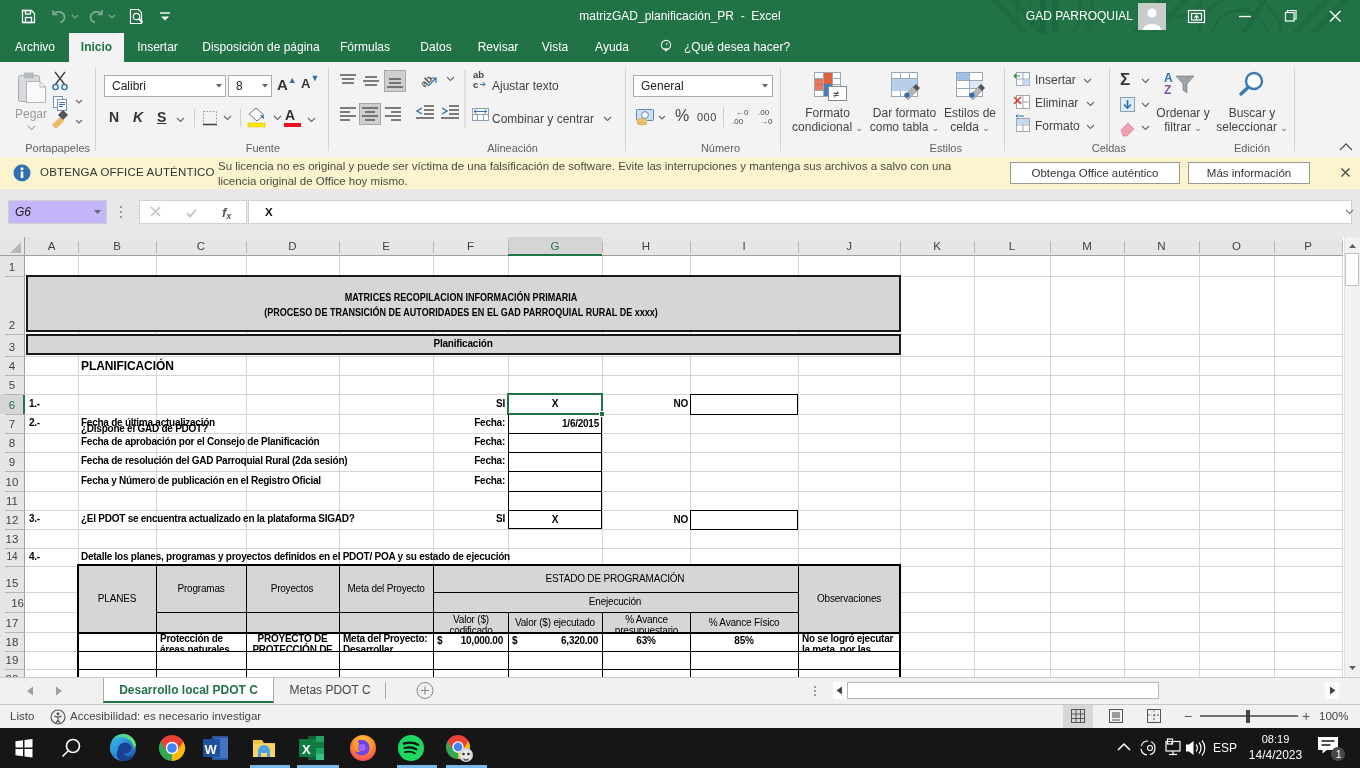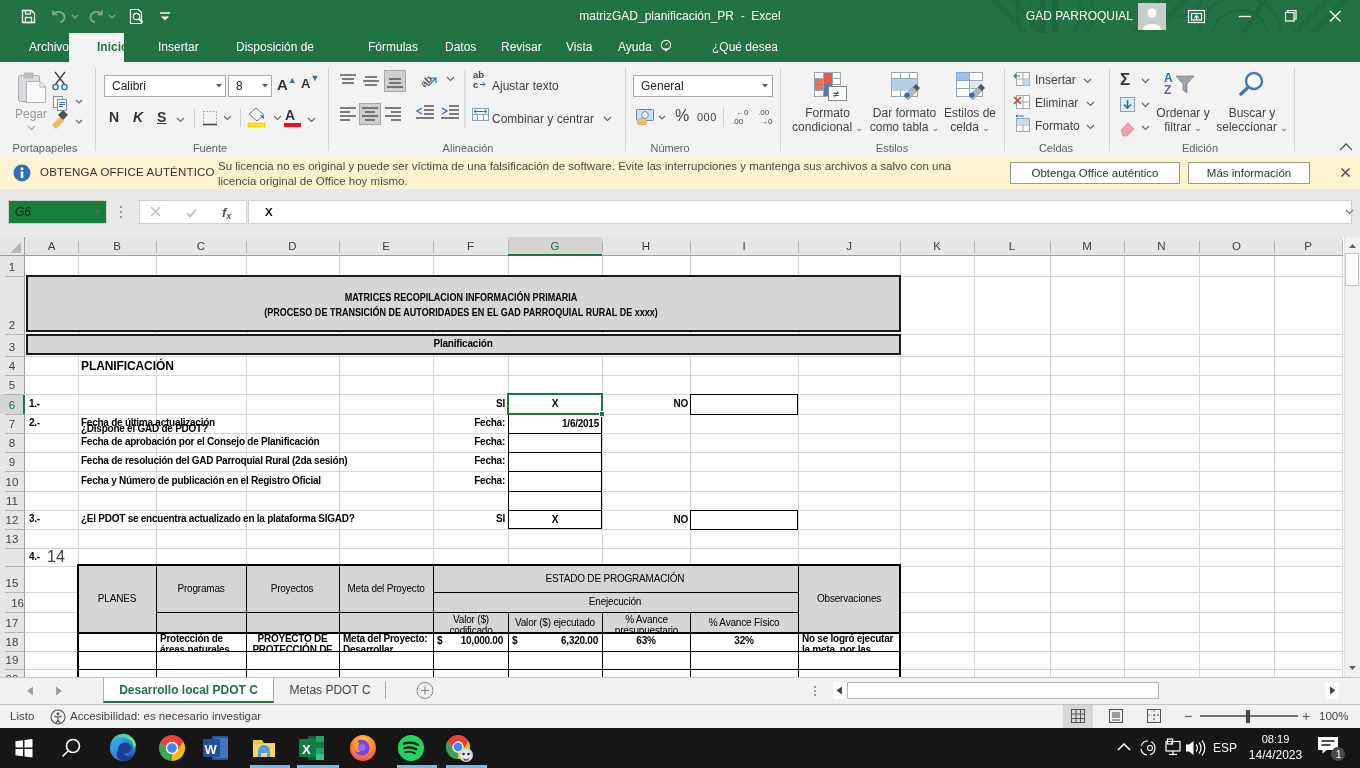--- a/index.html
+++ b/index.html
@@ -2,24 +2,24 @@
 <html><head>
 <meta charset="utf-8">
 <style>
   * { margin:0; padding:0; box-sizing:border-box; }
   html,body { width:1360px; height:768px; overflow:hidden; }
   body { font-family:"Liberation Sans", sans-serif; position:relative; background:#fff; -webkit-font-smoothing:antialiased; }
   .abs { position:absolute; }
   
   #titlebar { left:0; top:0; width:1360px; height:33px; background:#217346; overflow:hidden; }
   #tabsrow { left:0; top:33px; width:1360px; height:29px; background:#217346; }
-  .tab { position:absolute; top:0; height:29px; line-height:29px; color:#fff; font-size:12px;padding-left:28px; }
+  .tab { position:absolute; top:0; height:29px; line-height:29px; color:#fff; font-size:12px; }
   #ribbon { left:0; top:62px; width:1360px; height:95px; background:#f3f3f3; }
   .gsep { position:absolute; top:6px; height:83px; width:1px; background:#d4d4d4; }
-  .glabel { position:absolute; top:80px; height:14px; font-size:11px; color:#5f5f5f; text-align:center; }
+  .glabel { position:absolute; top:80px; height:14px; font-size:11px; color:#5f5f5f; text-align:right; }
   #warnbar { left:0; top:157px; width:1360px; height:32px; background:#fbf4cf; }
   #fxbar { left:0; top:189px; width:1360px; height:45px; background:#e8e8e8; }
   #gridarea { left:0; top:234px; width:1360px; height:443px; background:#fff; overflow:hidden; }
   #tabbar { left:0; top:677px; width:1360px; height:27px; background:#f1f1f1; border-top:1px solid #cacaca;}
   #statusbar { left:0; top:704px; width:1360px; height:24px; background:#f1f1f1; border-top:1px solid #c6c6c6; }
   #taskbar { left:0; top:728px; width:1360px; height:40px; background:#161616; }
   .cellline-h { position:absolute; height:1px; background:#d6d6d6; }
   .cellline-v { position:absolute; width:1px; background:#d6d6d6; }
 </style>
 </head>
@@ -410,21 +410,21 @@
   </svg>
   <div class="abs" style="left:40px;top:9px;font-size:11.5px;color:#333;letter-spacing:0.2px;">OBTENGA OFFICE AUTÉNTICO</div>
   <div class="abs" style="left:218px;top:2px;font-size:11.5px;color:#4a4a42;line-height:15px;">Su licencia no es original y puede ser víctima de una falsificación de software. Evite las interrupciones y mantenga sus archivos a salvo con una<br>licencia original de Office hoy mismo.</div>
   <div class="abs" style="left:1010px;top:5px;width:170px;height:22px;background:#fff;border:1px solid #9a9a8a;font-size:11.5px;color:#333;text-align:center;line-height:20px;">Obtenga Office auténtico</div>
   <div class="abs" style="left:1188px;top:5px;width:122px;height:22px;background:#fff;border:1px solid #9a9a8a;font-size:11.5px;color:#333;text-align:center;line-height:20px;">Más información</div>
   <svg width="14" height="14" style="position:absolute;left:1339px;top:9px">
       <path d="M2.5 2.5 l8 8 m0 -8 l-8 8" stroke="#555" stroke-width="1.6"></path>
     </svg>
 </div>
 <div class="abs" id="fxbar">
-  <div class="abs" style="left:8px;top:11px;width:99px;height:24px;background:#15803d;border:1px solid #d0d0d0;font-size:12px;color:#222;line-height:22px;padding-left:6px;font-style:italic;">G6</div>
+  <div class="abs" style="left:8px;top:11px;width:99px;height:24px;background:#c4b5fd;border:1px solid #d0d0d0;font-size:12px;color:#222;line-height:22px;padding-left:6px;font-style:italic;">G6</div>
   <svg width="12" height="24" style="position:absolute;left:92px;top:11px">
       <path d="M2 10 l3.5 4 l3.5 -4 z" fill="#666"></path>
     </svg>
   <div class="abs" style="left:120px;top:17px;width:2px;height:2px;background:#999;box-shadow:0 5px 0 #999, 0 10px 0 #999;"></div>
   <div class="abs" style="left:139px;top:11px;width:108px;height:24px;background:#fff;border:1px solid #d0d0d0;"></div>
   <svg width="108" height="24" style="position:absolute;left:139px;top:11px">
     <path d="M12 7 l9 9 m0 -9 l-9 9" stroke="#c0c0c0" stroke-width="1.6"></path>
     <path d="M48 13 l3 3.5 l6 -7" stroke="#c0c0c0" fill="none" stroke-width="1.8"></path>
     <text x="83" y="17" font-size="13" font-style="italic" font-weight="bold" fill="#555">f<tspan font-size="9" dy="2">x</tspan></text>
   </svg>
@@ -495,21 +495,21 @@
 <div class="abs" style="left:0;top:220px;width:24px;height:16px;line-height:16px;text-align:center;font-size:11.5px;color:#3f3f3f;">9</div>
 <div class="abs" style="left:5px;top:237px;width:20px;height:1px;background:#b5b5b5;"></div>
 <div class="abs" style="left:0;top:240px;width:24px;height:16px;line-height:16px;text-align:center;font-size:11.5px;color:#3f3f3f;">10</div>
 <div class="abs" style="left:5px;top:257px;width:20px;height:1px;background:#b5b5b5;"></div>
 <div class="abs" style="left:0;top:259px;width:24px;height:16px;line-height:16px;text-align:center;font-size:11.5px;color:#3f3f3f;">11</div>
 <div class="abs" style="left:5px;top:276px;width:20px;height:1px;background:#b5b5b5;"></div>
 <div class="abs" style="left:0;top:278px;width:24px;height:16px;line-height:16px;text-align:center;font-size:11.5px;color:#3f3f3f;">12</div>
 <div class="abs" style="left:5px;top:295px;width:20px;height:1px;background:#b5b5b5;"></div>
 <div class="abs" style="left:0;top:297px;width:24px;height:16px;line-height:16px;text-align:center;font-size:11.5px;color:#3f3f3f;">13</div>
 <div class="abs" style="left:5px;top:314px;width:20px;height:1px;background:#b5b5b5;"></div>
-<div class="abs" style="left:0;top:315px;width:24px;height:16px;line-height:16px;text-align:center;font-size:16px;color:#3f3f3f;margin-left:44px;">14</div>
+<div class="abs" style="left:0;top:315px;width:24px;height:16px;line-height:16px;text-align:center;font-size:10px;color:#3f3f3f;">14</div>
 <div class="abs" style="left:5px;top:332px;width:20px;height:1px;background:#b5b5b5;"></div>
 <div class="abs" style="left:0;top:341px;width:24px;height:16px;line-height:16px;text-align:center;font-size:11.5px;color:#3f3f3f;">15</div>
 <div class="abs" style="left:5px;top:358px;width:20px;height:1px;background:#b5b5b5;"></div>
 <div class="abs" style="left:0;top:361px;width:24px;height:16px;line-height:16px;text-align:right;font-size:11.5px;color:#3f3f3f;">16</div>
 <div class="abs" style="left:5px;top:378px;width:20px;height:1px;background:#b5b5b5;"></div>
 <div class="abs" style="left:0;top:381px;width:24px;height:16px;line-height:16px;text-align:center;font-size:11.5px;color:#3f3f3f;">17</div>
 <div class="abs" style="left:5px;top:398px;width:20px;height:1px;background:#b5b5b5;"></div>
 <div class="abs" style="left:0;top:400px;width:24px;height:16px;line-height:16px;text-align:center;font-size:11.5px;color:#3f3f3f;">18</div>
 <div class="abs" style="left:5px;top:417px;width:20px;height:1px;background:#b5b5b5;"></div>
 <div class="abs" style="left:0;top:418px;width:24px;height:16px;line-height:16px;text-align:center;font-size:11.5px;color:#3f3f3f;">19</div>
@@ -564,20 +564,21 @@
 <div class="abs" style="left:29px;top:164px;font-size:10px;font-weight:bold;color:#000;white-space:nowrap;letter-spacing:-0.25px;">1.-</div>
 <div class="abs" style="left:81px;top:164px;font-size:10px;font-weight:bold;color:#000;white-space:nowrap;letter-spacing:-0.25px;margin-top:25px;">¿Dispone el GAD de PDOT?</div>
 <div class="abs" style="left:29px;top:183px;font-size:10px;font-weight:bold;color:#000;white-space:nowrap;letter-spacing:-0.25px;">2.-</div>
 <div class="abs" style="left:81px;top:183px;font-size:10px;font-weight:bold;color:#000;white-space:nowrap;letter-spacing:-0.25px;">Fecha de última actualización</div>
 <div class="abs" style="left:81px;top:202px;font-size:10px;font-weight:bold;color:#000;white-space:nowrap;letter-spacing:-0.25px;">Fecha de aprobación por el Consejo de Planificación</div>
 <div class="abs" style="left:81px;top:221px;font-size:10px;font-weight:bold;color:#000;white-space:nowrap;letter-spacing:-0.25px;">Fecha de resolución del GAD Parroquial Rural (2da sesión)</div>
 <div class="abs" style="left:81px;top:241px;font-size:10px;font-weight:bold;color:#000;white-space:nowrap;letter-spacing:-0.25px;">Fecha y Número de publicación en el Registro Oficial</div>
 <div class="abs" style="left:29px;top:279px;font-size:10px;font-weight:bold;color:#000;white-space:nowrap;letter-spacing:-0.25px;">3.-</div>
 <div class="abs" style="left:81px;top:279px;font-size:10px;font-weight:bold;color:#000;white-space:nowrap;letter-spacing:-0.25px;">¿El PDOT se encuentra actualizado en la plataforma SIGAD?</div>
 <div class="abs" style="left:29px;top:317px;font-size:10px;font-weight:bold;color:#000;white-space:nowrap;letter-spacing:-0.25px;">4.-</div>
+<div class="abs" style="left:81px;top:317px;font-size:10px;font-weight:bold;color:#000;white-space:nowrap;letter-spacing:-0.25px;">Detalle los planes, programas y proyectos definidos en el PDOT/ POA y su estado de ejecución</div>
 <div class="abs" style="right:855px;top:164px;font-size:10px;font-weight:bold;color:#000;white-space:nowrap;letter-spacing:-0.25px;">SI</div>
 <div class="abs" style="right:855px;top:183px;font-size:10px;font-weight:bold;color:#000;white-space:nowrap;letter-spacing:-0.25px;">Fecha:</div>
 <div class="abs" style="right:855px;top:202px;font-size:10px;font-weight:bold;color:#000;white-space:nowrap;letter-spacing:-0.25px;">Fecha:</div>
 <div class="abs" style="right:855px;top:221px;font-size:10px;font-weight:bold;color:#000;white-space:nowrap;letter-spacing:-0.25px;">Fecha:</div>
 <div class="abs" style="right:855px;top:241px;font-size:10px;font-weight:bold;color:#000;white-space:nowrap;letter-spacing:-0.25px;">Fecha:</div>
 <div class="abs" style="right:855px;top:279px;font-size:10px;font-weight:bold;color:#000;white-space:nowrap;letter-spacing:-0.25px;">SI</div>
 <div class="abs" style="right:672px;top:164px;font-size:10px;font-weight:bold;color:#000;white-space:nowrap;letter-spacing:-0.25px;">NO</div>
 <div class="abs" style="right:672px;top:280px;font-size:10px;font-weight:bold;color:#000;white-space:nowrap;letter-spacing:-0.25px;">NO</div>
 <div class="abs" style="left:455px;width:200px;text-align:center;top:164px;font-size:10px;font-weight:bold;color:#000;white-space:nowrap;letter-spacing:-0.25px;">X</div>
 <div class="abs" style="left:455px;width:200px;text-align:center;top:280px;font-size:10px;font-weight:bold;color:#000;white-space:nowrap;letter-spacing:-0.25px;">X</div>
@@ -620,21 +621,21 @@
 <div class="abs" style="left:729px;top:359px;width:240px;text-align:center;font-size:10px;color:#000;letter-spacing:-0.2px;white-space:nowrap;">Observaciones</div>
 <div class="abs" style="left:157px;top:399px;width:88px;height:18px;overflow:hidden;font-size:10px;font-weight:bold;color:#000;letter-spacing:-0.25px;line-height:11px;padding-left:3px;white-space:nowrap;">Protección de<br>áreas naturales</div>
 <div class="abs" style="left:247px;top:399px;width:91px;height:18px;overflow:hidden;font-size:10px;font-weight:bold;color:#000;letter-spacing:-0.25px;line-height:11px;text-align:center;white-space:nowrap;">PROYECTO DE<br>PROTECCIÓN DE</div>
 <div class="abs" style="left:340px;top:399px;width:92px;height:18px;overflow:hidden;font-size:10px;font-weight:bold;color:#000;letter-spacing:-0.25px;line-height:11px;padding-left:3px;white-space:nowrap;">Meta del Proyecto:<br>Desarrollar</div>
 <div class="abs" style="left:799px;top:399px;width:100px;height:18px;overflow:hidden;font-size:10px;font-weight:bold;color:#000;letter-spacing:-0.25px;line-height:11px;padding-left:3px;white-space:nowrap;">No se logró ejecutar<br>la meta, por las</div>
 <div class="abs" style="left:437px;top:401px;font-size:10px;font-weight:bold;color:#000;white-space:nowrap;letter-spacing:-0.25px;">$</div>
 <div class="abs" style="right:857px;top:401px;font-size:10px;font-weight:bold;color:#000;white-space:nowrap;letter-spacing:-0.25px;">10,000.00</div>
 <div class="abs" style="left:512px;top:401px;font-size:10px;font-weight:bold;color:#000;white-space:nowrap;letter-spacing:-0.25px;">$</div>
 <div class="abs" style="right:762px;top:401px;font-size:10px;font-weight:bold;color:#000;white-space:nowrap;letter-spacing:-0.25px;">6,320.00</div>
 <div class="abs" style="left:546px;width:200px;text-align:center;top:401px;font-size:10px;font-weight:bold;color:#000;white-space:nowrap;letter-spacing:-0.25px;">63%</div>
-<div class="abs" style="left:644px;width:200px;text-align:center;top:401px;font-size:10px;font-weight:bold;color:#000;white-space:nowrap;letter-spacing:-0.25px;">32%</div>
+<div class="abs" style="left:644px;width:200px;text-align:center;top:401px;font-size:10px;font-weight:bold;color:#000;white-space:nowrap;letter-spacing:-0.25px;">85%</div>
 <div class="abs" style="left:1344px;top:3px;width:16px;height:440px;background:#f1f1f1;border-left:1px solid #e3e3e3;"></div>
 <svg width="13" height="15" style="position:absolute;left:1346px;top:5px">
       <path d="M3 9 l3.5 -4 l3.5 4 z" fill="#606060"></path>
     </svg>
 <div class="abs" style="left:1345px;top:19px;width:14px;height:33px;background:#fff;border:1px solid #c3c3c3;"></div>
 <svg width="13" height="15" style="position:absolute;left:1346px;top:427px">
       <path d="M3 5 l3.5 4 l3.5 -4 z" fill="#606060"></path>
     </svg>
 </div>
 <div class="abs" id="tabbar">

